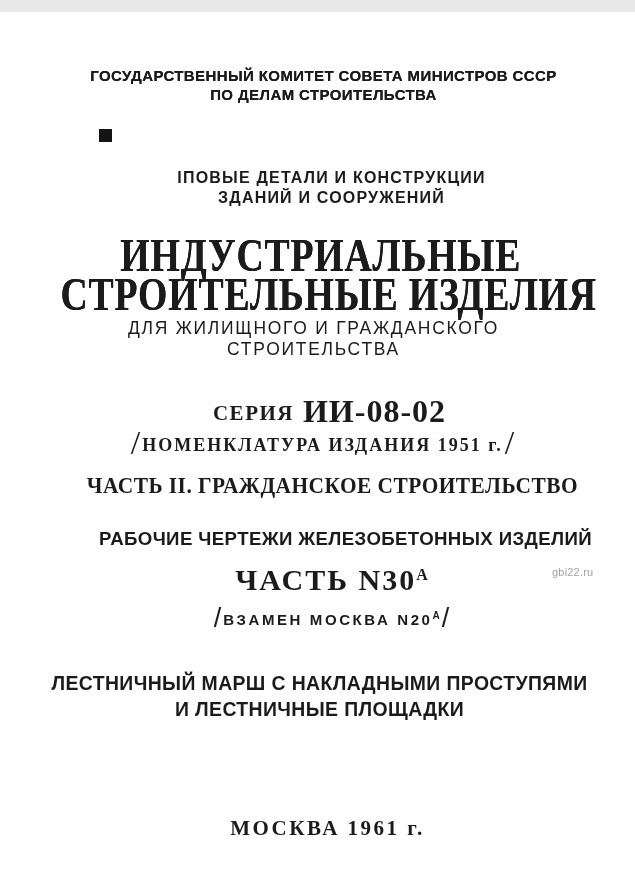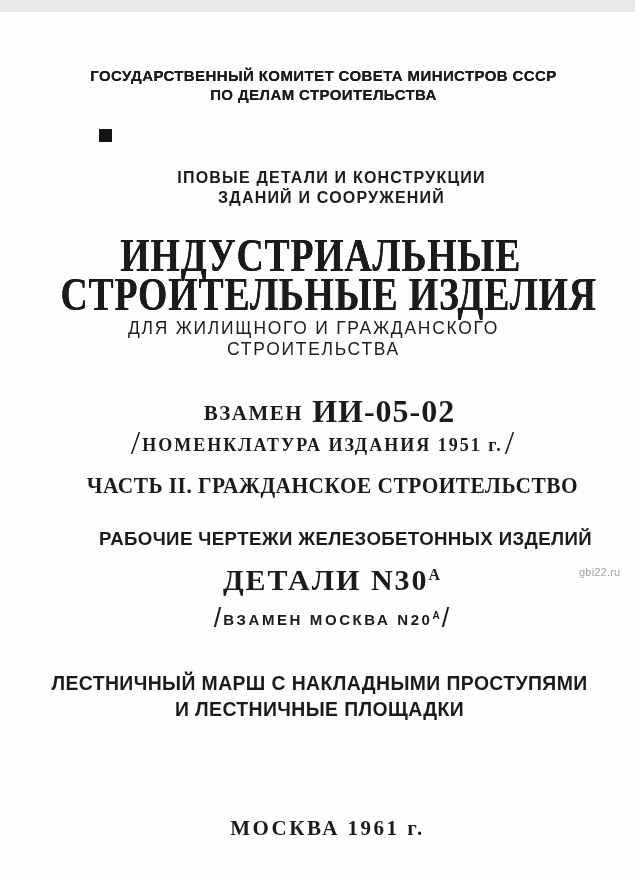--- a/index.html
+++ b/index.html
@@ -108,21 +108,21 @@
   }
   .album sup{font-size:16px;vertical-align:10px;letter-spacing:0;}
   .vzamen{
     top:589px;
     font-size:15px;letter-spacing:2.6px;font-weight:bold;
     transform:translateX(14px);
   }
   .vzamen .slash{font-size:27px;top:2px;}
   .vzamen sup{font-size:10px;vertical-align:6px;letter-spacing:0;}
   .watermark{
-    position:absolute;left:579px;top:554px;
+    position:absolute;left:552px;top:554px;
     font-size:11px;color:#a3a3a3;letter-spacing:.2px;
     text-align:right;
   }
   .lestn{
     top:658px;
     font-size:20px;line-height:26px;
     letter-spacing:.4px;font-weight:bold;
     transform:translateX(2px) scaleX(.97);
     transform-origin:50% 0;
   }
@@ -160,33 +160,33 @@
     <div>ИНДУСТРИАЛЬНЫЕ</div>
     <div>СТРОИТЕЛЬНЫЕ ИЗДЕЛИЯ</div>
   </div>
 
   <div class="block subtitle">
     <div>ДЛЯ ЖИЛИЩНОГО  И ГРАЖДАНСКОГО</div>
     <div>СТРОИТЕЛЬСТВА</div>
   </div>
 
   <div class="block seriya">
-    <span class="label">ВЗАМЕН</span><span class="code">ИИ-05-02</span>
+    <span class="label">СЕРИЯ</span><span class="code">ИИ-08-02</span>
   </div>
 
   <div class="block nomen">
     <span class="slash">/</span><span>НОМЕНКЛАТУРА  ИЗДАНИЯ  1951 г.</span><span class="slash">/</span>
   </div>
 
   <div class="block chast">ЧАСТЬ II. ГРАЖДАНСКОЕ  СТРОИТЕЛЬСТВО</div>
 
   <div class="block rabochie">РАБОЧИЕ ЧЕРТЕЖИ ЖЕЛЕЗОБЕТОННЫХ  ИЗДЕЛИЙ</div>
 
   <div class="block album">
-    <span>ДЕТАЛИ  N30</span><sup>А</sup>
+    <span>ЧАСТЬ  N30</span><sup>А</sup>
   </div>
 
   <div class="block vzamen">
     <span class="slash">/</span><span>ВЗАМЕН  МОСКВА  N20</span><sup>А</sup><span class="slash">/</span>
   </div>
 
   <div class="watermark">gbi22.ru</div>
 
   <div class="block lestn">
     <div>ЛЕСТНИЧНЫЙ  МАРШ С НАКЛАДНЫМИ  ПРОСТУПЯМИ</div>

